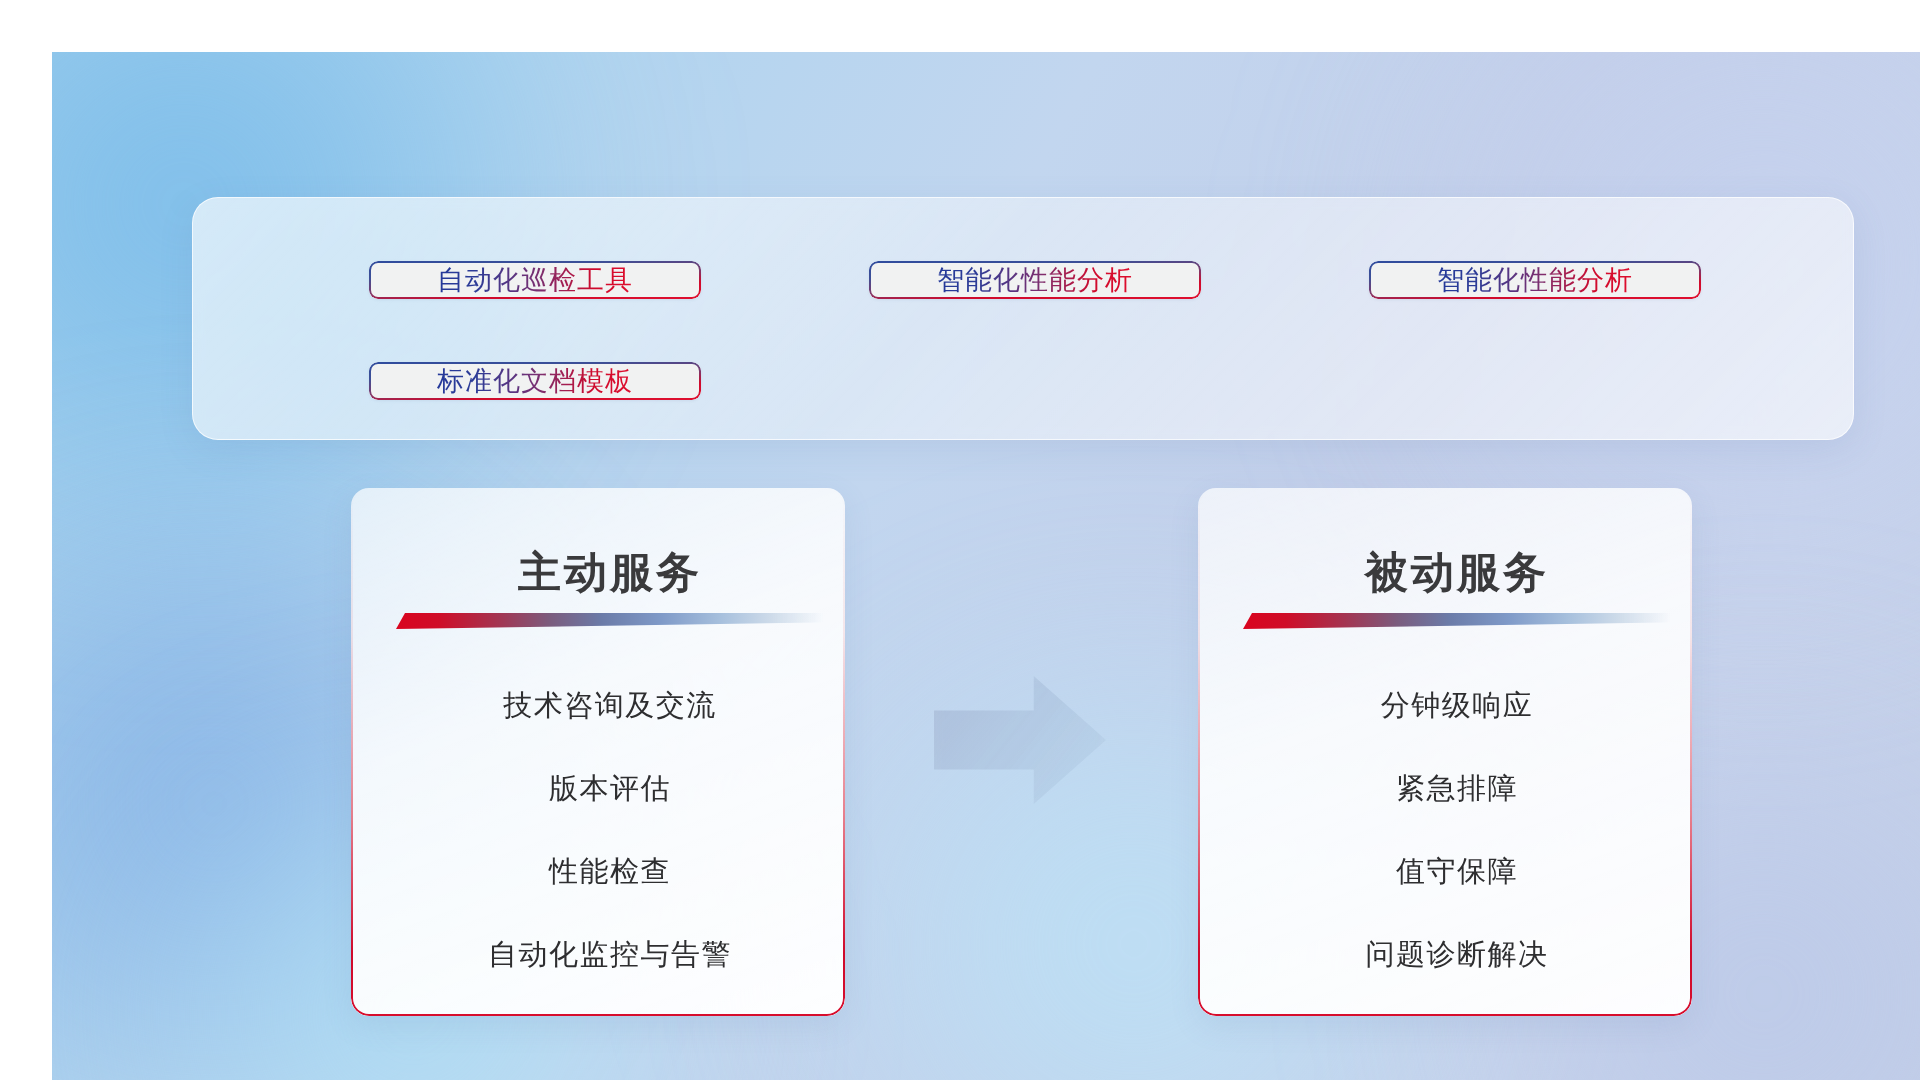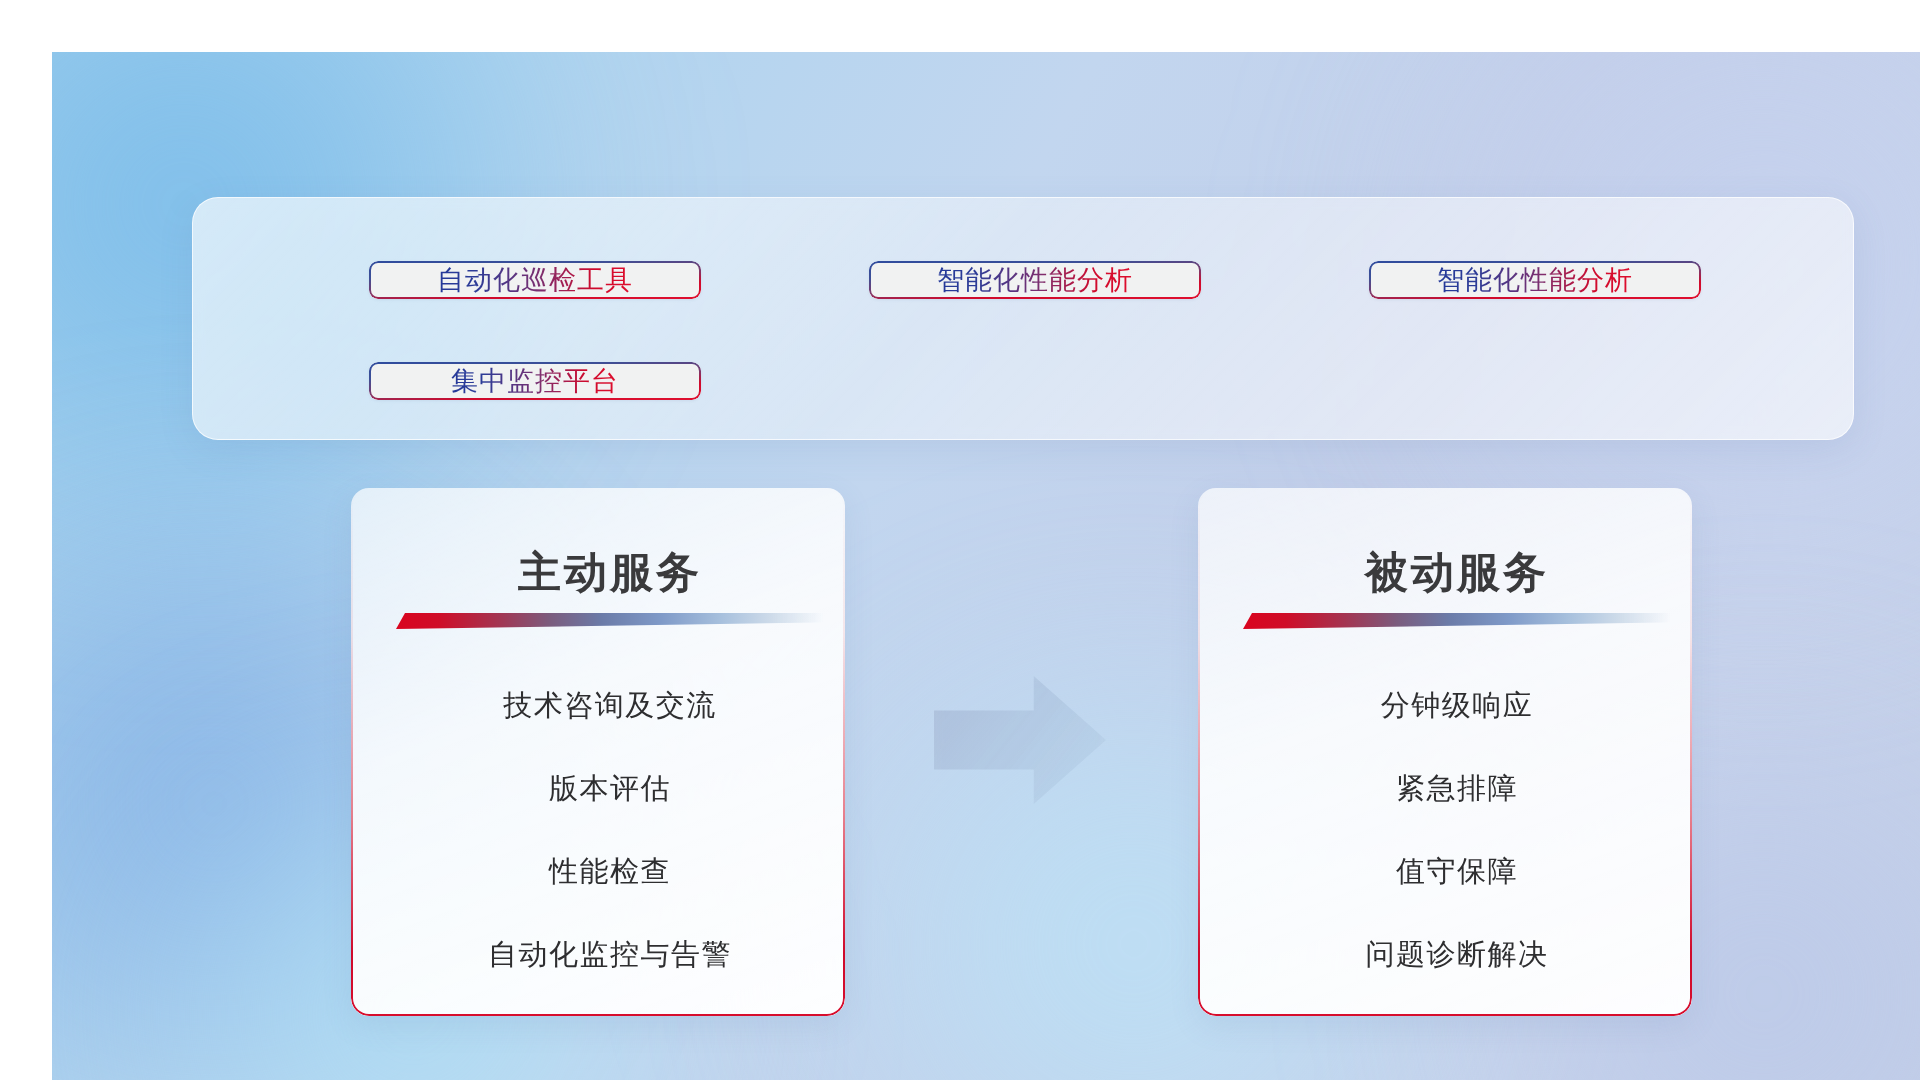--- a/index.html
+++ b/index.html
@@ -161,24 +161,24 @@
 
 
       <div class="pill">
         <span class="pill-text">智能化性能分析</span>
       </div>
 
       <div class="pill">
         <span class="pill-text">智能化性能分析</span>
       </div>
 
-
-      <div class="pill">
-        <span class="pill-text">集中监控平台</span>
-      </div>
+      <div class="pill">
+        <span class="pill-text">标准化文档模板</span>
+      </div>
+
 
     </div>
   </div>
 
   <div class="card" id="card-active">
     <div class="card-title">主动服务</div>
     <div class="title-rule"></div>
     <div class="card-list">
       <div class="card-item">技术咨询及交流</div>
       <div class="card-item">版本评估</div>

